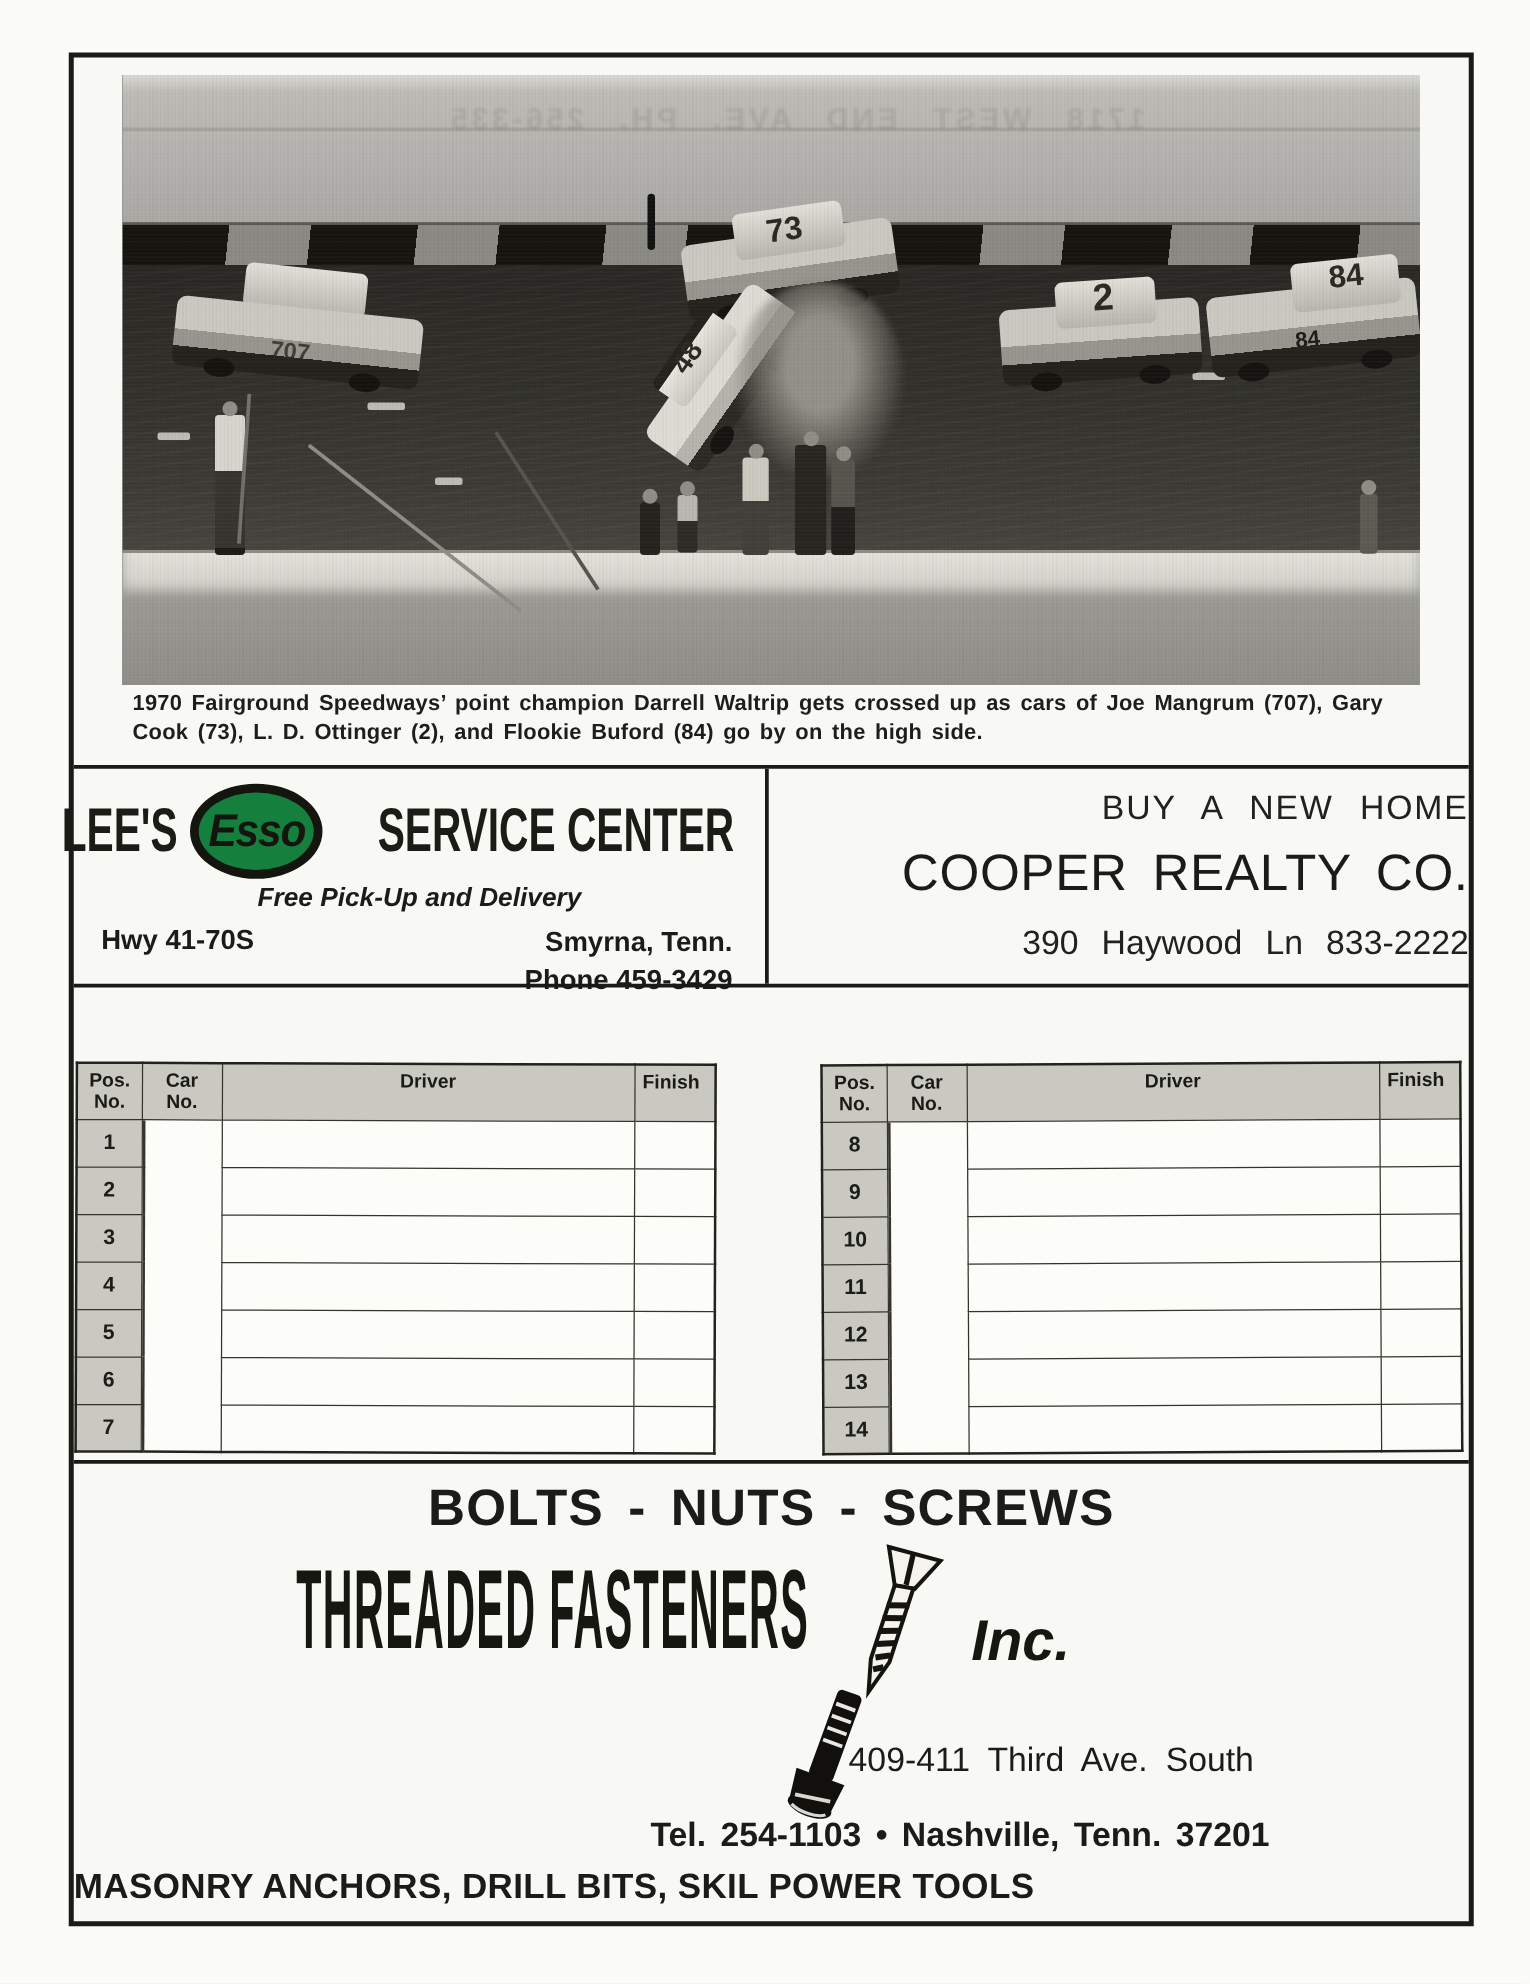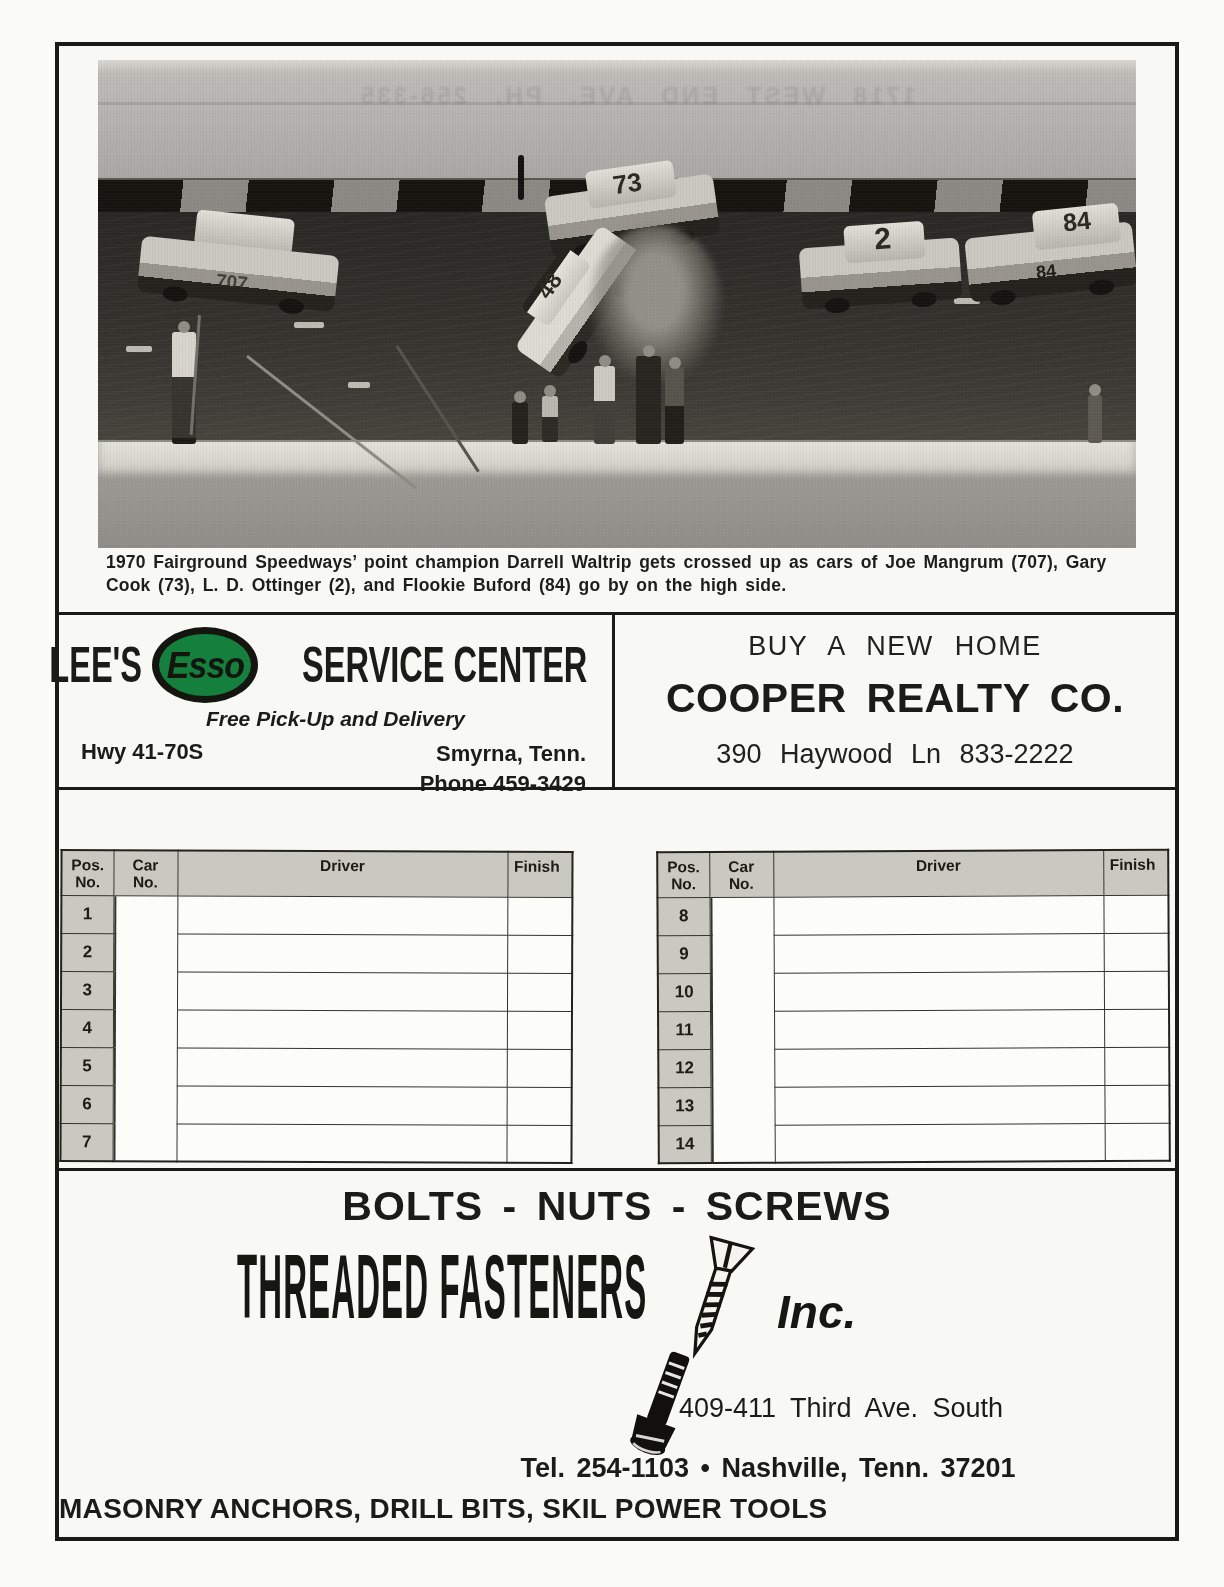--- a/index.html
+++ b/index.html
@@ -76,34 +76,34 @@
   .caption { position:absolute; left:47px; top:505px; width:1037px; font-size:17.5px;
              font-weight:bold; line-height:1.3; color:#1d1d19; word-spacing:2.5px; letter-spacing:.2px; }
 
   
   .hr { position:absolute; left:0; right:0; height:3px; background:#1a1a16; }
 
   
   .ads { position:absolute; left:0; top:569px; width:100%; height:172px; display:flex; }
   .ad-esso { width:553px; position:relative; }
   .vdiv { width:3px; background:#1a1a16; }
-  .ad-cooper { flex:1; text-align:center; }
+  .ad-cooper { flex:1; text-align:right; }
   .esso-head { display:flex; align-items:center; justify-content:center; gap:2px; margin-top:12px; height:76px; }
   .headline-cond { display:inline-block; font-size:44px; font-weight:bold; letter-spacing:0;
                    white-space:nowrap; transform:scale(.74,1.12); color:#1c1c17; }
   .esso-oval { flex:none; width:106px; height:76px; border:7px solid #15150f; border-radius:50%;
                display:flex; align-items:center; justify-content:center; background:#15803d; margin:0 -8px; }
   .esso-word { font-size:34px; font-weight:bold; font-style:italic; letter-spacing:-1px;
                transform:scaleY(1.08); color:#15150f; }
   .tagline { text-align:center; font-style:italic; font-weight:bold; font-size:21px; margin-top:4px; }
   .esso-bottom { display:flex; justify-content:space-between; padding:8px 26px 0 22px;
                  font-weight:bold; font-size:22px; }
   .esso-right { text-align:right; line-height:1.35; }
   .buy { margin-top:16px; font-size:27px; letter-spacing:1.5px; word-spacing:12px; color:#21211d; }
-  .cooper-name { margin-top:13px; font-size:41px; font-weight:bold; letter-spacing:.5px; word-spacing:8px; }
+  .cooper-name { margin-top:13px; font-size:41px; font-weight:normal; letter-spacing:.5px; word-spacing:8px; }
   .cooper-addr { margin-top:17px; font-size:27px; word-spacing:11px; color:#21211d; }
 
   
   .event { position:absolute; left:0; top:744px; width:100%; height:378px; }
   .event-title { text-align:center; margin-top:10px; font-size:27px; letter-spacing:1px;
                  word-spacing:15px; color:#1f1f1a; }
   .sheet { position:absolute; top:60px; border-collapse:collapse; table-layout:fixed;
            background:#fcfcf9; border:2px solid #23231d; }
   .sheet-left { left:1px; width:511px; transform:rotate(.2deg); }
   .sheet-right { left:598px; width:512px; transform:rotate(-.3deg); }

